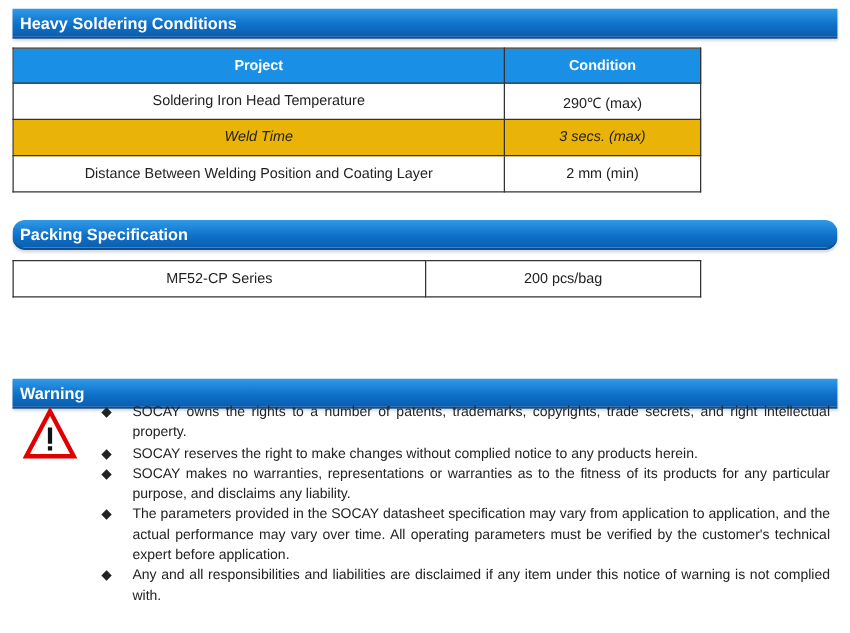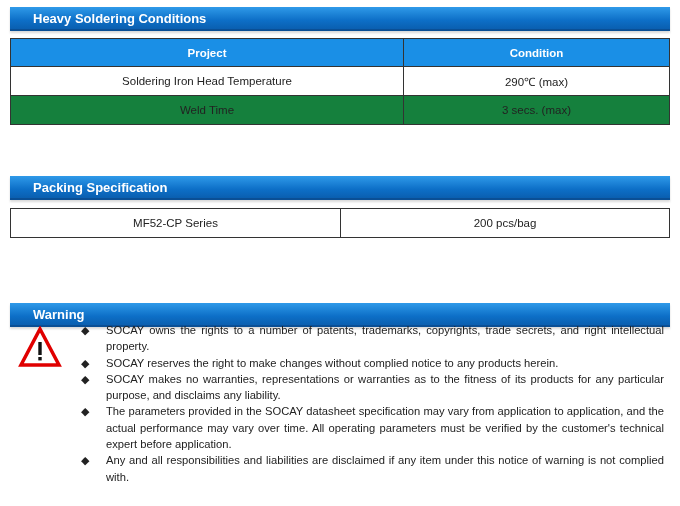--- a/index.html
+++ b/index.html
@@ -4,27 +4,27 @@
 <style>
   html, body { margin:0; padding:0; background:#fff; }
   body { width:680px; height:506px; position:relative; overflow:hidden;
          font-family:"Liberation Sans", sans-serif; color:#222; }
   .section-header {
     position:absolute; left:10px; width:660px; height:24px;
     background:linear-gradient(180deg,#2f9ae9 0%,#0d6fc7 60%,#0a5fb0 100%);
     border-bottom:2px solid #0a4f95;
     box-shadow:0 2px 2px rgba(0,0,0,0.15);
     color:#fff; font-weight:bold; font-size:13px;
-    line-height:24px; padding-left:23px; box-sizing:border-box;
+    line-height:24px; padding-left:6px; box-sizing:border-box;
   }
-  table { position:absolute; left:10px; width:660px; border-collapse:collapse; font-size:11.5px; }
+  table { position:absolute; left:10px; width:551px; border-collapse:collapse; font-size:11.5px; }
   td, th { border:1px solid #333; text-align:center; padding:0; }
   th { background:#1a8fe6; color:#fff; font-weight:bold; height:27px; }
   td { height:28px;text-align:center; }
-  tr.shaded td { background:#15803d; }
+  tr.shaded td { background:#eab308;font-style:italic; }
   .warn-icon { position:absolute; left:18px; top:326px; width:44px; height:42px; }
   .bullets { position:absolute; left:80px; top:322px; width:584px; font-size:11.2px; line-height:16.3px; }
   .bullet { display:flex; }
   .bullet .mark { width:25px; flex:none; font-size:11px; padding-left:1px; }
   .bullet .text { flex:1; text-align:justify; }
 </style>
 </head>
 <body>
 
 <div class="section-header" style="top:7px;">
@@ -41,24 +41,28 @@
     <th>Condition</th>
   </tr>
   <tr>
     <td>Soldering Iron Head Temperature</td>
     <td>290℃ (max)</td>
   </tr>
   <tr class="shaded">
     <td>Weld Time</td>
     <td>3 secs. (max)</td>
   </tr>
+  <tr>
+    <td>Distance Between Welding Position and Coating Layer</td>
+    <td>2 mm (min)</td>
+  </tr>
 </tbody>
   </table>
 
-<div class="section-header" style="top:176px;">
+<div class="section-header" style="top:176px;border-radius:10px;">
   <span>Packing Specification</span>
 </div>
 <table style="top:208px;">
   <colgroup>
       <col style="width:330px">
       <col>
     </colgroup>
   <tbody>
   <tr>
     <td>MF52-CP Series</td>

